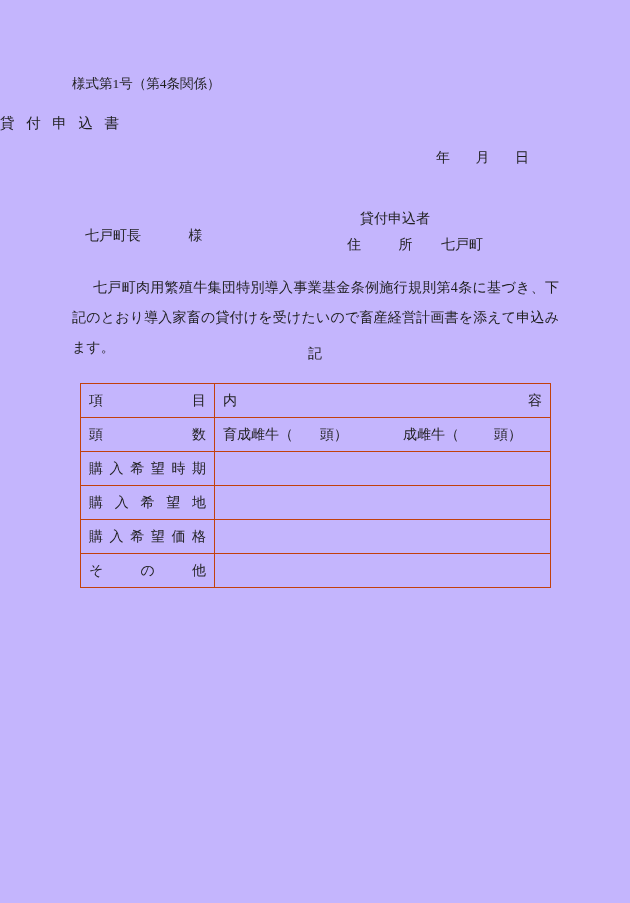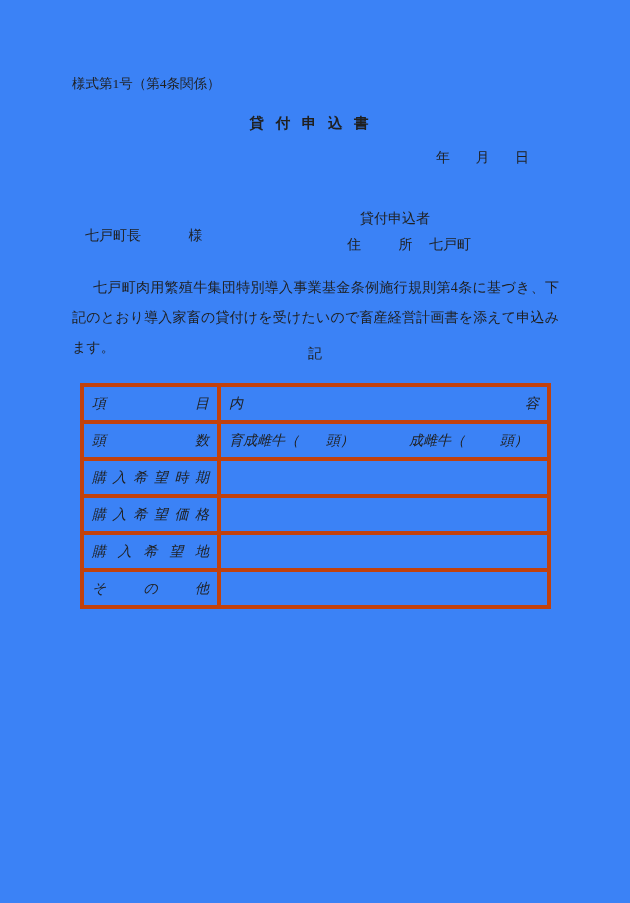--- a/index.html
+++ b/index.html
@@ -1,55 +1,54 @@
 <!DOCTYPE html>
 <html><head>
 <meta charset="utf-8">
 <style>
   html,body{margin:0;padding:0;background:#ffffff;}
   .page{
     position:relative;
     width:630px;height:903px;
-    background:#3b82f6;
+    background:#c4b5fd;
     font-family:"Liberation Serif","DejaVu Serif",serif;
     color:#1f1f1f;
     font-size:14px;
     overflow:hidden;
   }
   .abs{position:absolute;line-height:1.2;white-space:nowrap;}
   .form-number{left:72px;top:76px;font-size:13.5px;}
-  .doc-title{left:0;top:115px;width:622px;text-align:center;font-size:14.5px;letter-spacing:4px;font-weight:bold;}
+  .doc-title{left:0;top:115px;width:622px;font-size:14.5px;letter-spacing:4px;}
   .date-line{left:436px;top:150px;}
   .date-line span{display:inline-block;}
   .date-month{margin-left:22px;}
   .date-day{margin-left:22px;}
   .addressee{left:85px;top:190px;margin-top:38px;}
   .honorific{margin-left:44px;}
   .applicant-label{left:360px;top:211px;}
   .address-line{left:347px;top:237px;}
   .addr-right{margin-left:34px;}
-  .addr-value{margin-left:13px;text-align:center;}
+  .addr-value{margin-left:25px;text-align:center;}
   .body-paragraph{
     position:absolute;left:72px;top:273px;width:487px;
     line-height:30px;text-align:justify;text-indent:21px;
     white-space:normal;
   }
   .section-marker{left:0;top:346px;width:630px;text-align:center;}
   table.form-table{
     position:absolute;left:80px;top:383px;
     width:471px;border-collapse:collapse;table-layout:fixed;
     font-size:14px;color:#1f1f1f;
   }
   table.form-table td{
-    border:4px solid #c2410c;
+    border:1px solid #c2410c;
     height:33px;
     padding:0 8px;
     vertical-align:middle;
     overflow:hidden;
-    font-style:italic;
   }
   td.label-cell{
     width:117px;
     text-align:justify;
     -moz-text-align-last:justify;
     text-align-last:justify;
     text-justify:inter-word;
   }
   td.header-content{padding:0 48px;}
   .spread{display:flex;justify-content:space-between;align-items:center;}
@@ -105,25 +104,25 @@
       <td class="label-cell">頭 数</td>
       <td class="headcount-cell">
         <span>育成雌牛（</span><span class="hc-seg2">頭）</span><span class="hc-seg3">成雌牛（</span><span class="hc-seg4">頭）</span>
       </td>
     </tr>
     <tr>
       <td class="label-cell">購 入 希 望 時 期</td>
       <td></td>
     </tr>
     <tr>
-      <td class="label-cell">購 入 希 望 価 格</td>
+      <td class="label-cell">購 入 希 望 地</td>
       <td></td>
     </tr>
     <tr>
-      <td class="label-cell">購 入 希 望 地</td>
+      <td class="label-cell">購 入 希 望 価 格</td>
       <td></td>
     </tr>
     <tr>
       <td class="label-cell">そ の 他</td>
       <td></td>
     </tr>
   </tbody>
     </table>
 
 </div>

